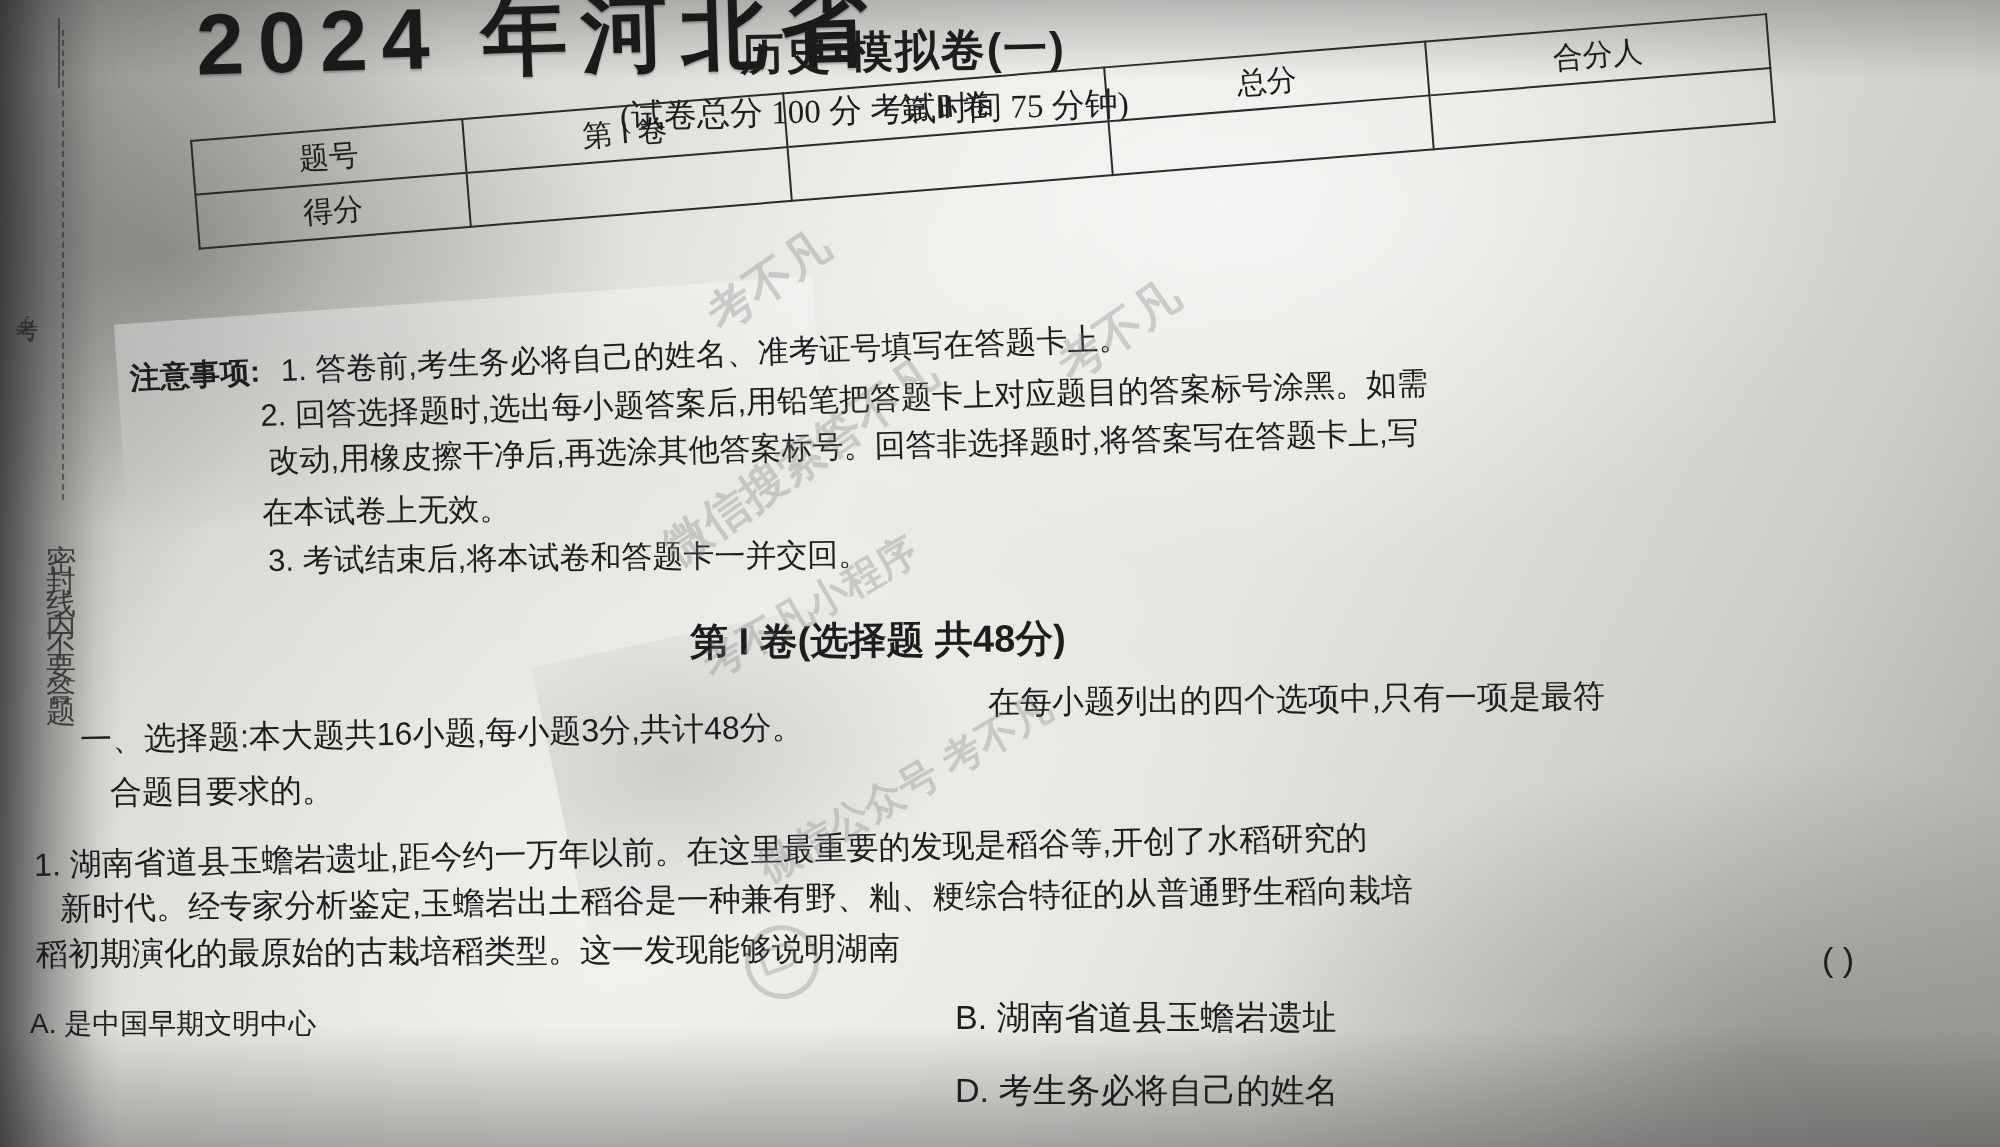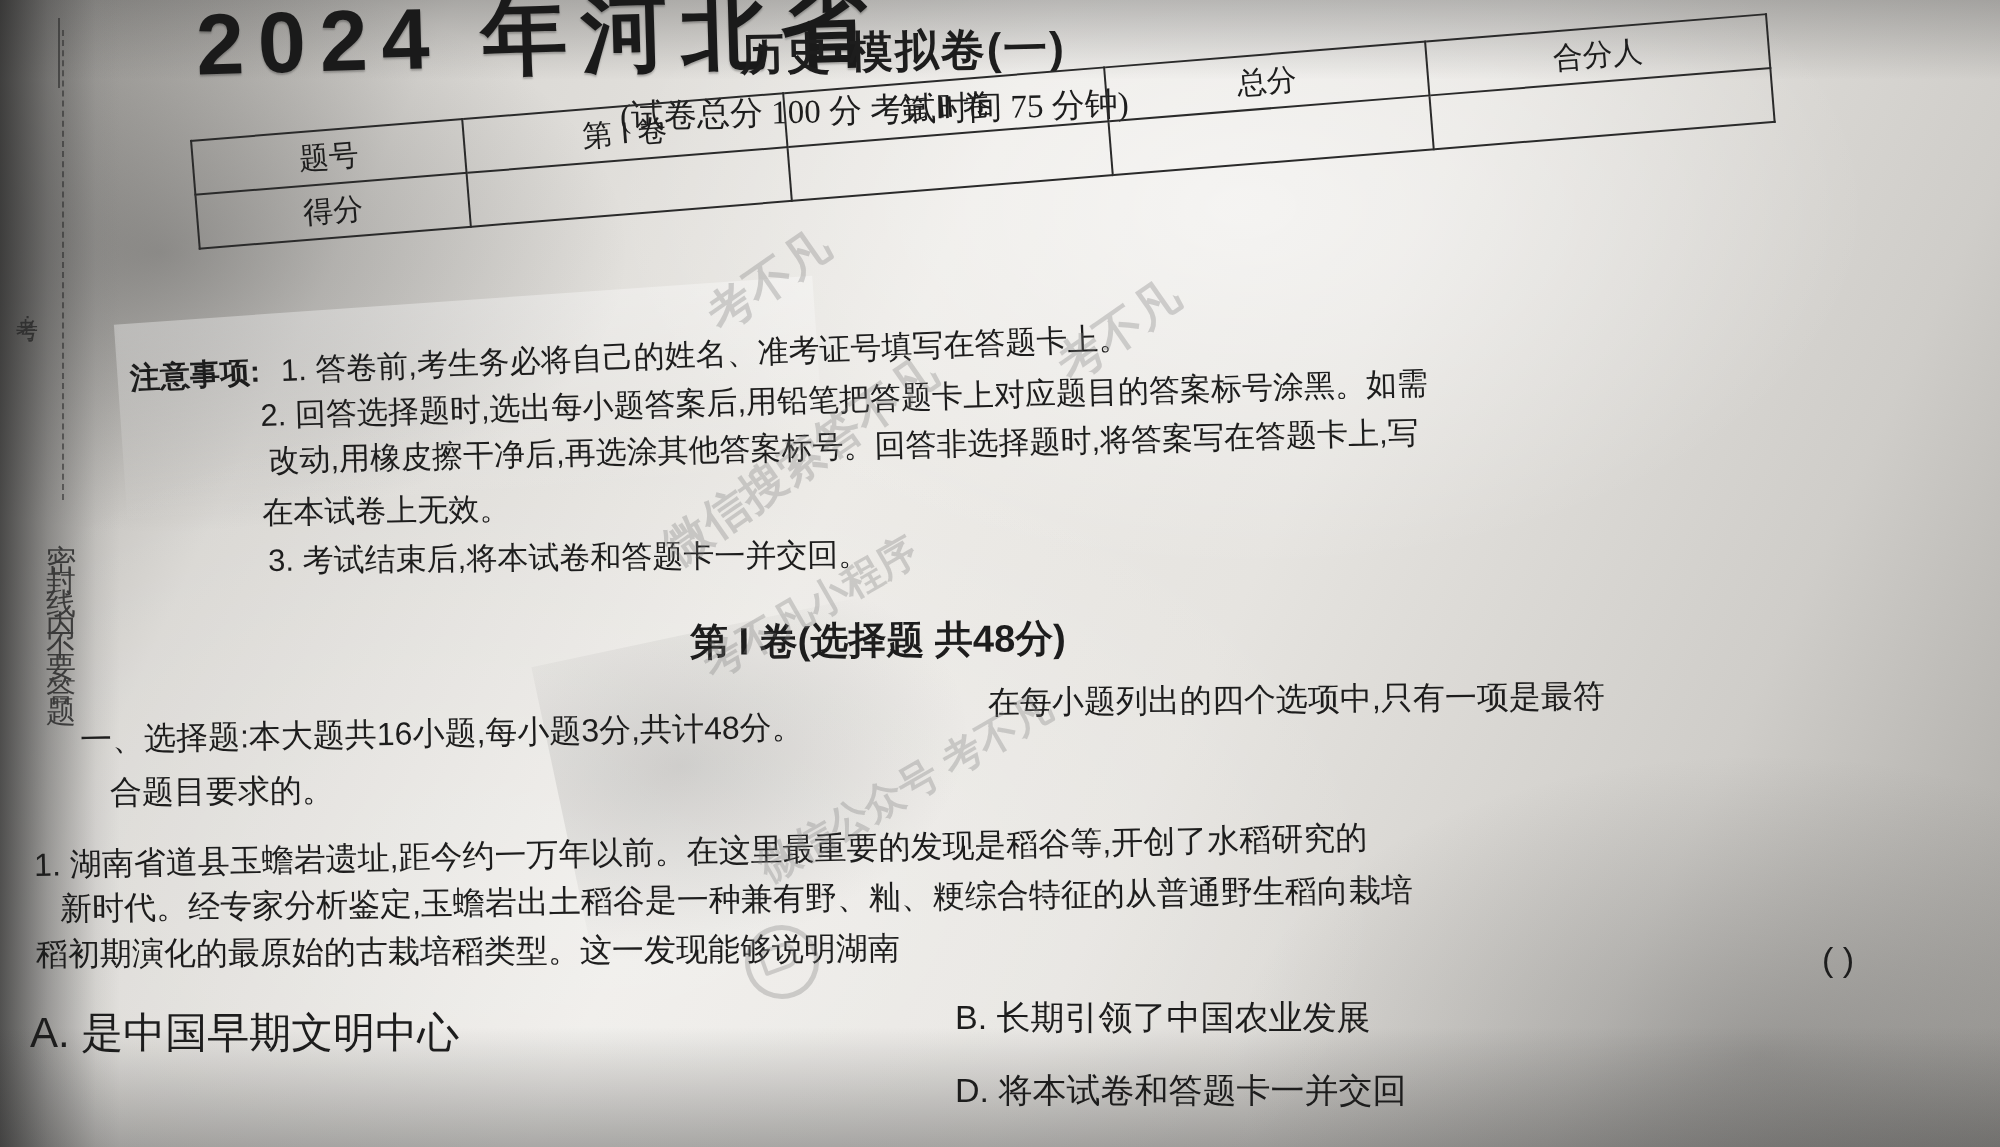--- a/index.html
+++ b/index.html
@@ -187,21 +187,21 @@
     left: 110px; top: 770px;
     font-size: 32px;
     transform: rotate(-0.5deg);
   }
 
   #q1-l1 { left: 34px; top: 830px; font-size: 32px; transform: rotate(-1.2deg); }
   #q1-l2 { left: 60px; top: 878px; font-size: 32px; transform: rotate(-0.8deg); }
   #q1-l3 { left: 36px; top: 930px; font-size: 32px; transform: rotate(-0.4deg); }
   #q1-brackets { left: 1822px; top: 940px; font-size: 34px; }
 
-  #opt-a { left: 30px; top: 1005px; font-size: 42px; }
+  #opt-a { left: 30px; top: 1005px; font-size: 28px; }
   #opt-b { left: 955px; top: 995px; font-size: 34px; }
   #opt-c { left: 28px; top: 1078px; font-size: 34px; }
   #opt-d { left: 955px; top: 1068px; font-size: 34px; }
 
   
   .wm {
     position: absolute;
     color: rgba(120,120,120,0.30);
     font-family: "Liberation Sans", "DejaVu Sans", sans-serif;
     font-weight: bold;
@@ -293,22 +293,22 @@
 
     <div class="t" id="q1-l1">
       <span>1.</span>
       <span>湖南省道县玉蟾岩遗址,距今约一万年以前。在这里最重要的发现是稻谷等,开创了水稻研究的</span>
     </div>
     <div class="t" id="q1-l2">新时代。经专家分析鉴定,玉蟾岩出土稻谷是一种兼有野、籼、粳综合特征的从普通野生稻向栽培</div>
     <div class="t" id="q1-l3">稻初期演化的最原始的古栽培稻类型。这一发现能够说明湖南</div>
     <div class="t" id="q1-brackets">(            )</div>
 
     <div class="t" id="opt-a">A. 是中国早期文明中心</div>
-    <div class="t" id="opt-b">B. 长期引领了中国农业发展</div>
-    <div class="t" id="opt-d">D. 将本试卷和答题卡一并交回</div>
+    <div class="t" id="opt-b">B. 湖南省道县玉蟾岩遗址</div>
+    <div class="t" id="opt-d">D. 考生务必将自己的姓名</div>
   </div>
 
   <div class="wm" id="wm-1">考不凡</div>
   <div class="wm" id="wm-2">微信搜索答不凡</div>
   <div class="wm" id="wm-3">考不凡</div>
   <div class="wm" id="wm-5">考不凡小程序</div>
   <div class="wm" id="wm-4">微信公众号 考不凡</div>
   <div class="wm-logo"></div>
 
 </div>

